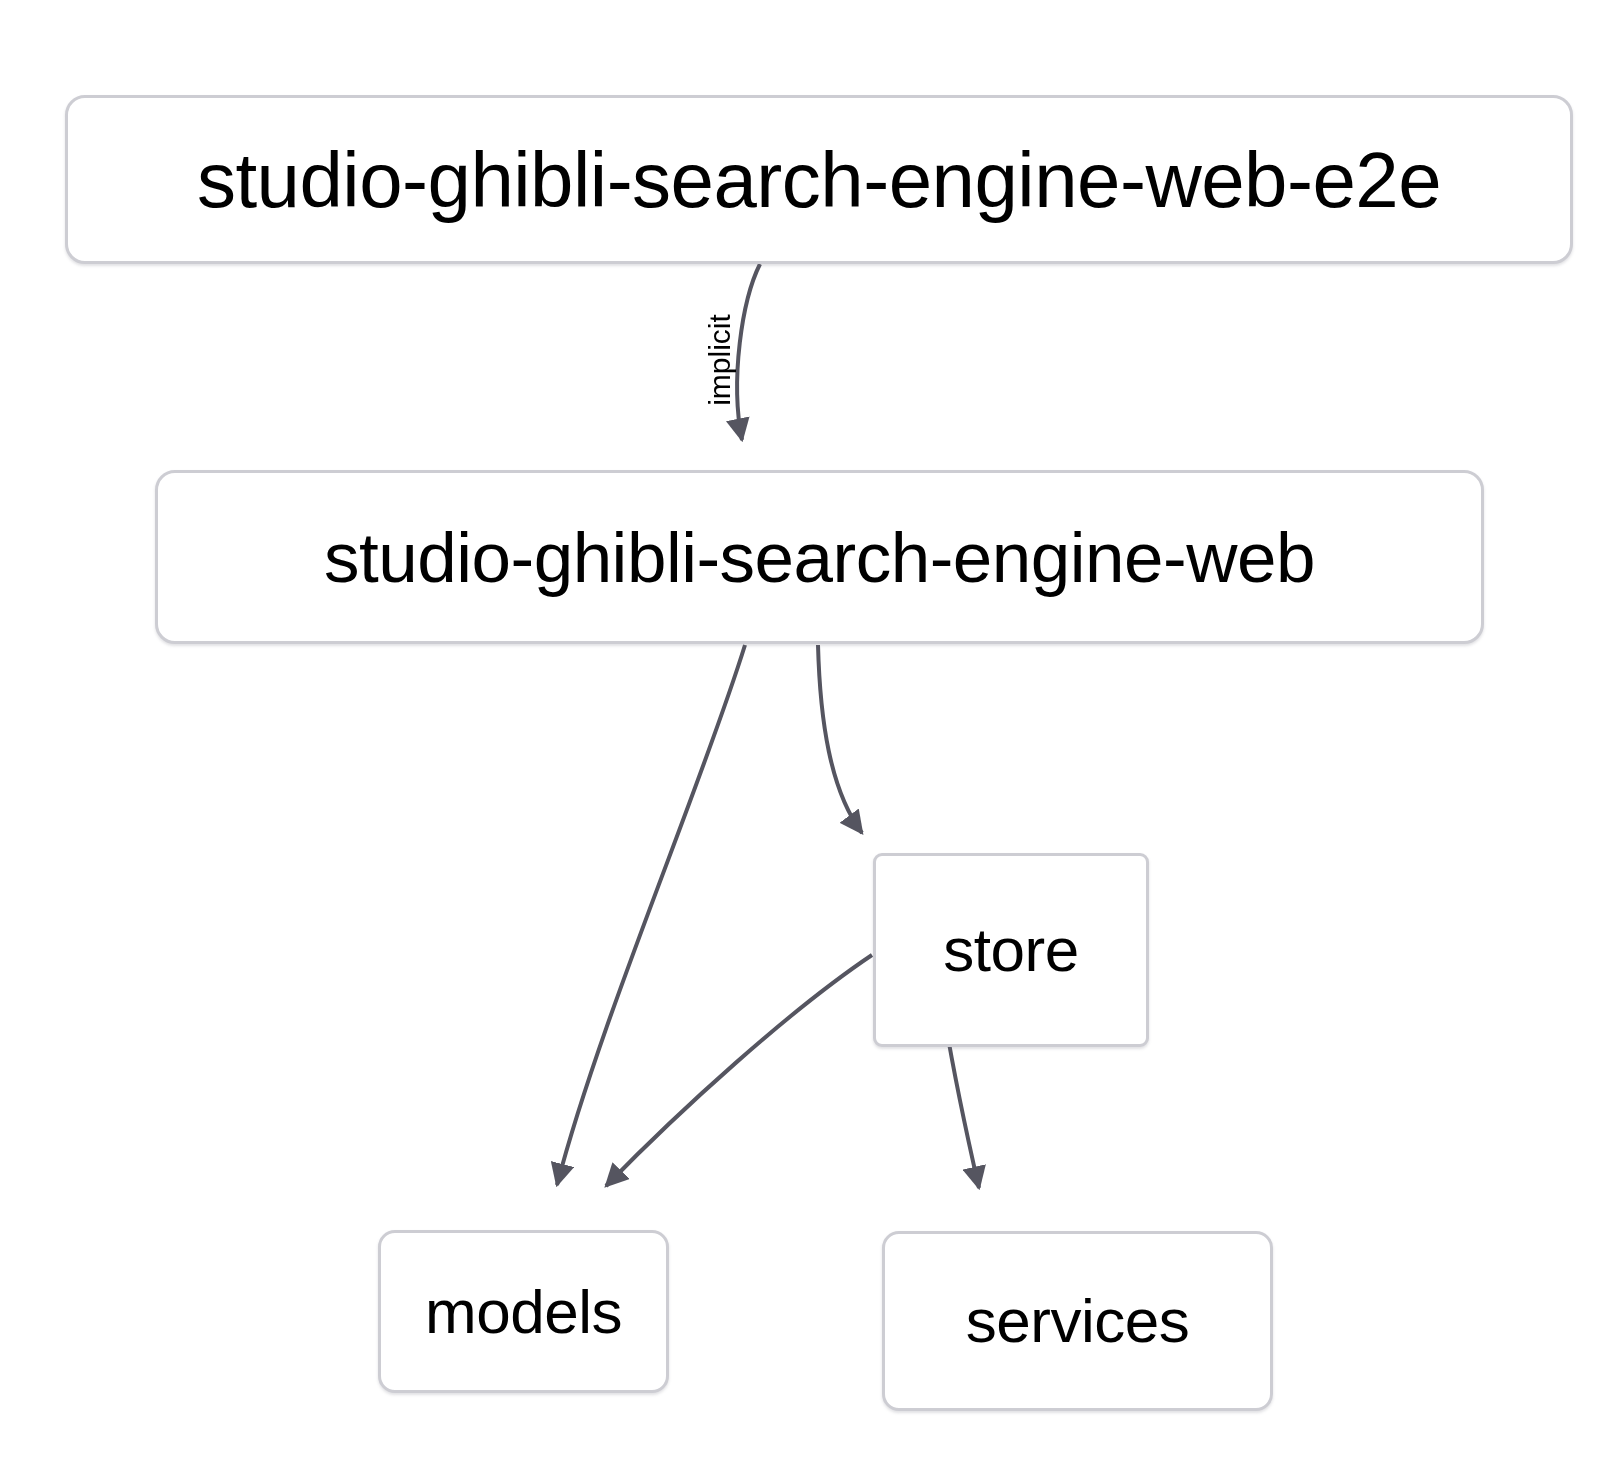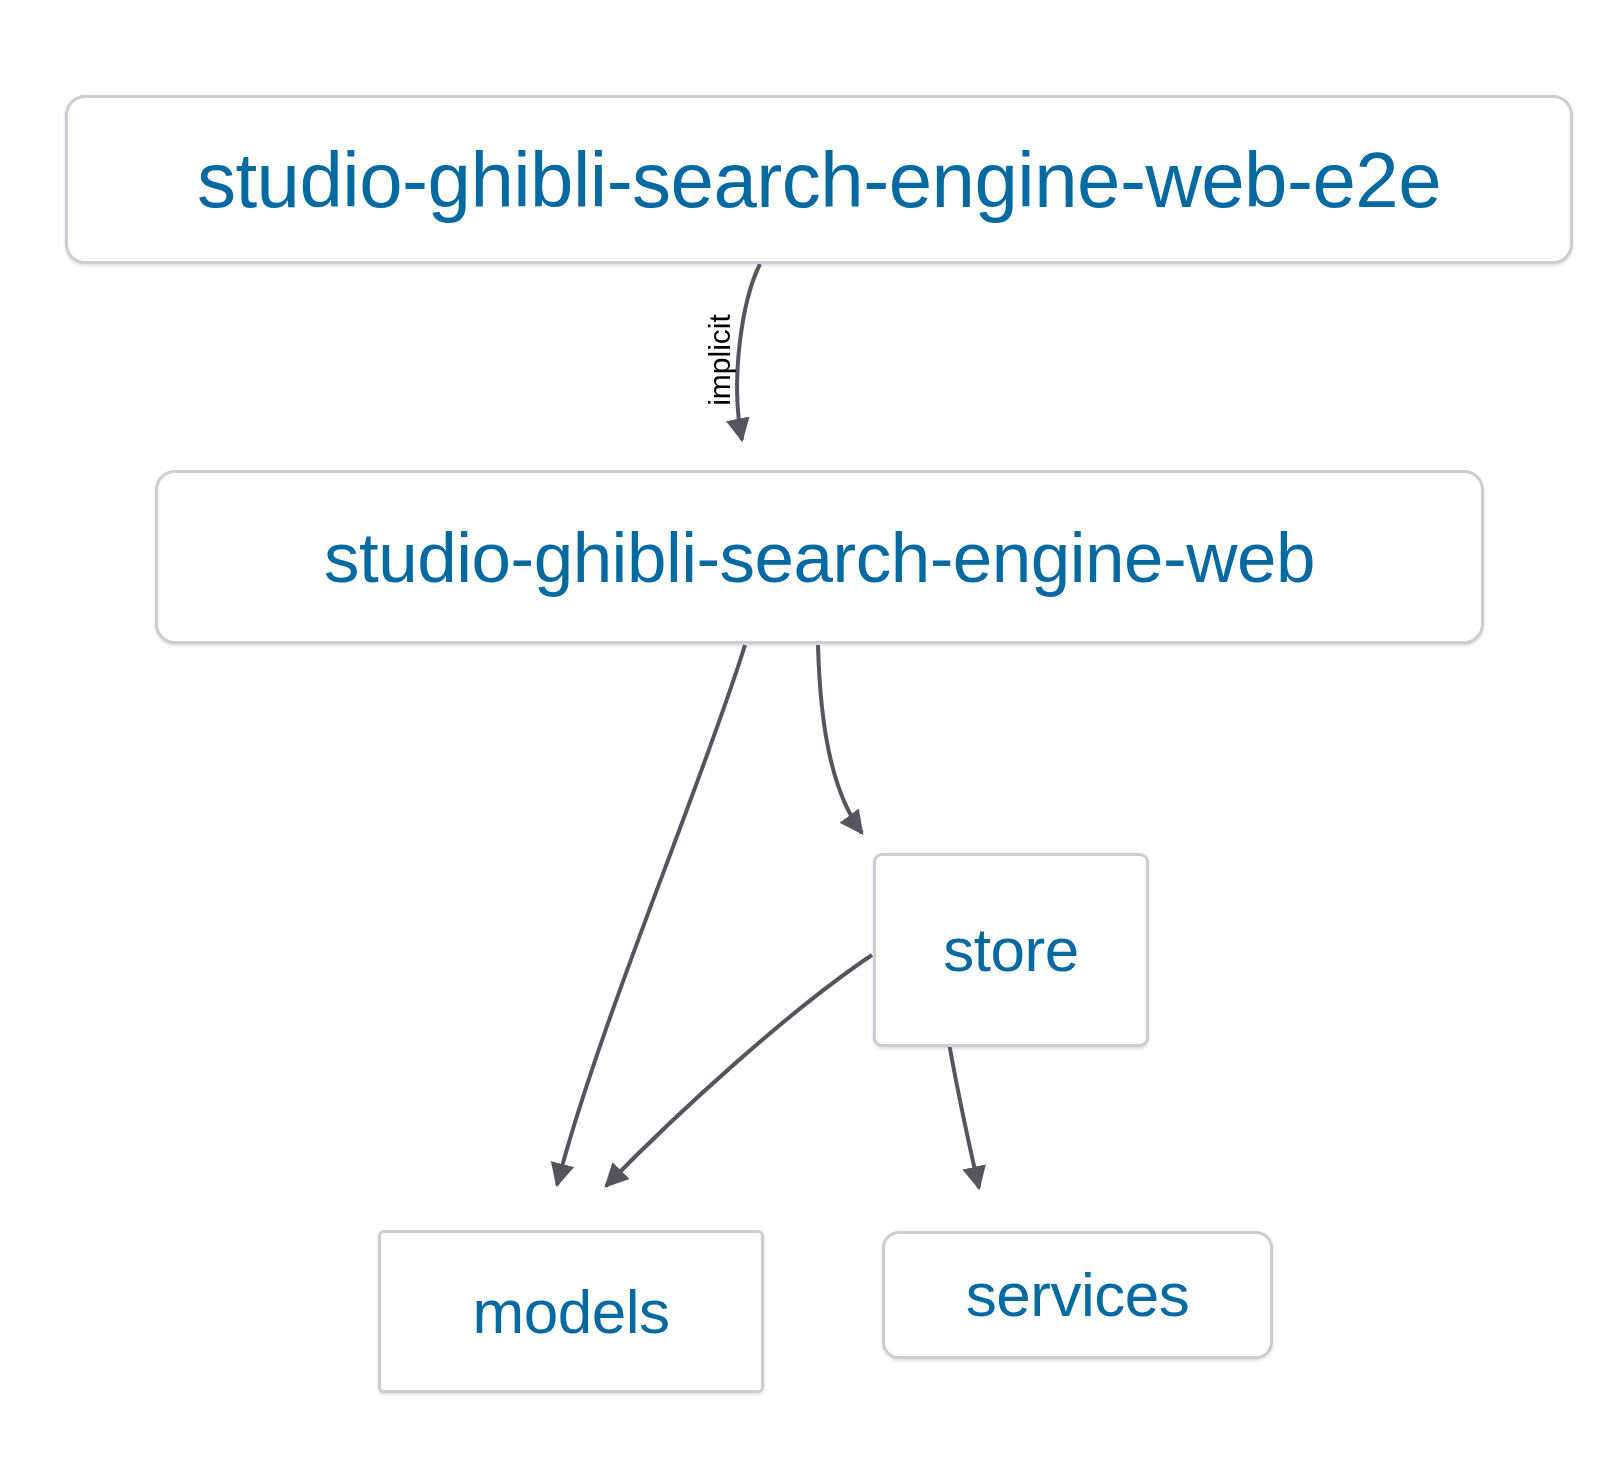--- a/index.html
+++ b/index.html
@@ -36,42 +36,42 @@
     align-items: center;
     justify-content: center;
     color: #6c6c7c;
     letter-spacing: -0.5px;
     white-space: nowrap;
     z-index: 2;
   }
   .node-label {
     display: block;
     line-height: 1;
-    color: #0369a1;
+    color: #000000;
   }
   #node-e2e {
     left: 65px;  top: 95px;  width: 1508px; height: 169px;
     font-size: 78px;
   }
   #node-web {
     left: 155px; top: 470px; width: 1329px; height: 174px;
     font-size: 71px;
   }
   #node-store {
     left: 873px; top: 853px; width: 276px; height: 194px;
     font-size: 62px;
     border-radius: 9px;
   }
   #node-models {
-    left: 378px; top: 1230px; width: 386px; height: 163px;
+    left: 378px; top: 1230px; width: 291px; height: 163px;
     font-size: 62px;
-    border-radius: 6px;
+    border-radius: 17px;
   }
   #node-services {
-    left: 882px; top: 1231px; width: 391px; height: 128px;
+    left: 882px; top: 1231px; width: 391px; height: 180px;
     font-size: 62px;
     border-radius: 17px;
   }
   .edge-label {
     position: absolute;
     color: #000000;
     font-size: 30px;
     line-height: 1;
     z-index: 3;
     transform-origin: center center;

